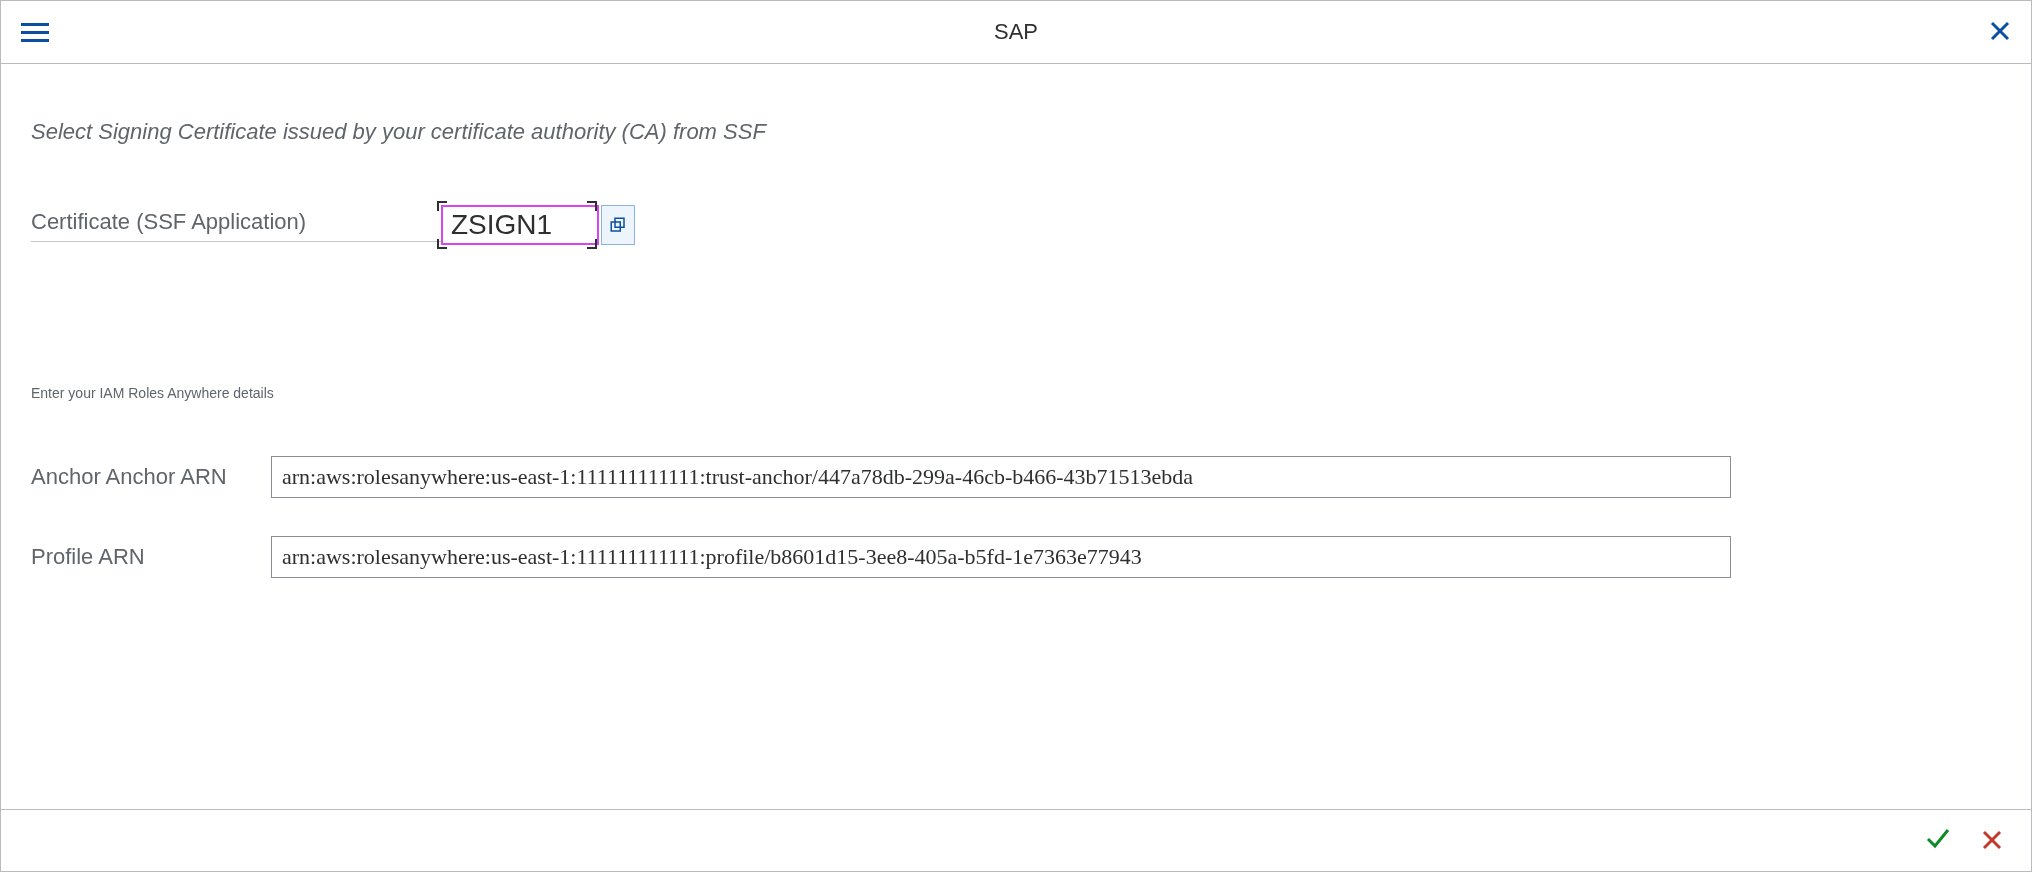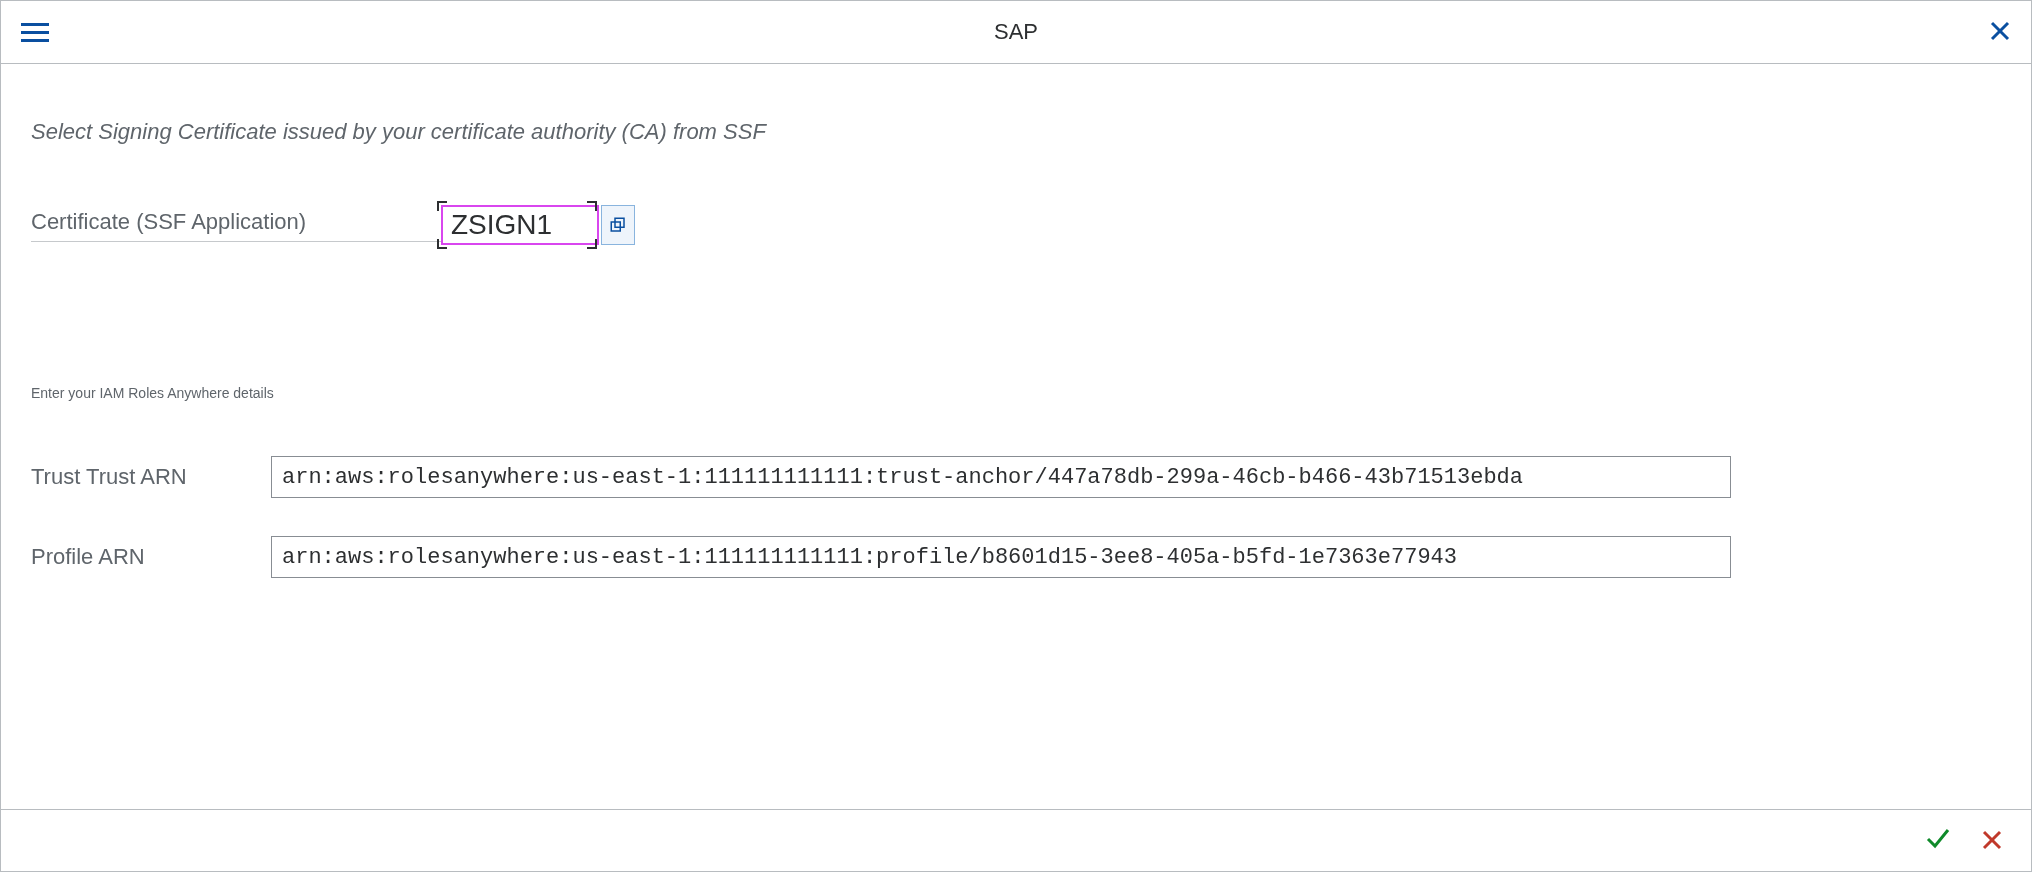--- a/index.html
+++ b/index.html
@@ -133,21 +133,21 @@
   .arn-label {
     width: 240px;
     color: #5f656b;
     font-size: 22px;
   }
   .arn-input {
     width: 1460px;
     height: 42px;
     border: 1px solid #888d93;
     padding: 4px 10px;
-    font-family: Liberation Mono, monospace;
+    font-family: Liberation Serif, serif;
     font-size: 22px;
     color: #2d2f31;
     background: #fff;
   }
   .footer {
     height: 62px;
     border-top: 1px solid #b8bcc0;
     display: flex;
     align-items: center;
     justify-content: flex-end;
@@ -204,21 +204,21 @@
             <rect x="3" y="8" width="12" height="12" fill="none" stroke="#0a4fa0" stroke-width="2"></rect>
             <rect x="8" y="3" width="12" height="12" fill="none" stroke="#0a4fa0" stroke-width="2"></rect>
           </svg>
         </div>
       </div>
     </div>
 
     <div class="iam-section-title">Enter your IAM Roles Anywhere details</div>
 
     <div class="arn-row">
-      <div class="arn-label">Trust Trust ARN</div>
+      <div class="arn-label">Anchor Anchor ARN</div>
       <input class="arn-input" type="text" value="arn:aws:rolesanywhere:us-east-1:111111111111:trust-anchor/447a78db-299a-46cb-b466-43b71513ebda" style="">
     </div>
 
     <div class="arn-row">
       <div class="arn-label">Profile ARN</div>
       <input class="arn-input" type="text" value="arn:aws:rolesanywhere:us-east-1:111111111111:profile/b8601d15-3ee8-405a-b5fd-1e7363e77943" style="">
     </div>
 
   </div>
 

